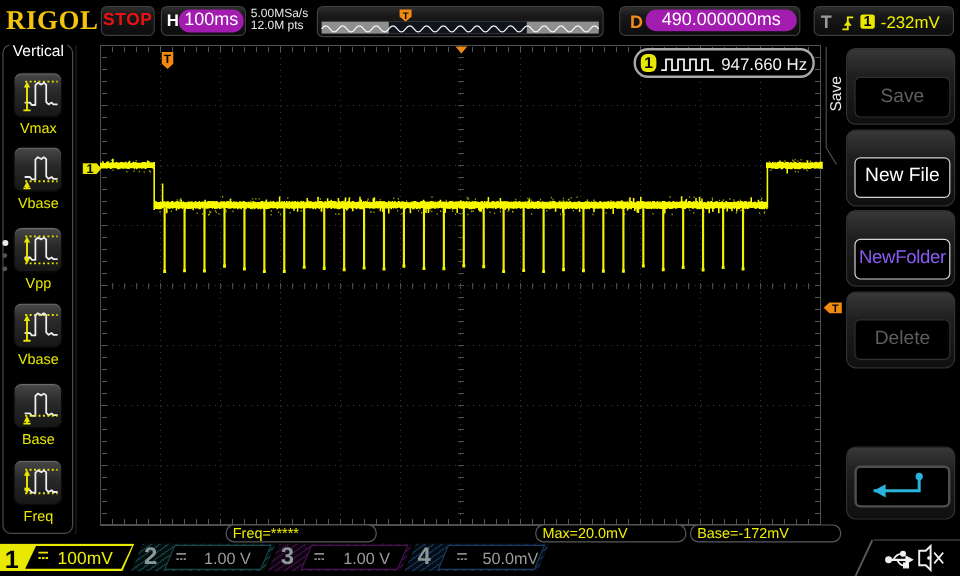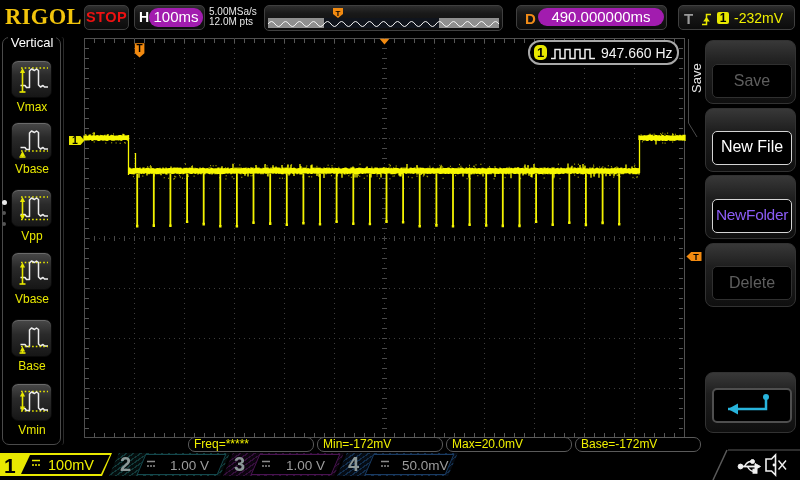--- a/index.html
+++ b/index.html
@@ -180,21 +180,21 @@
 <div class="mbtn" style="top:383px">
       <svg width="39" height="36" style="position:absolute;left:0;top:0">
         <path d="M9 7.5H36" stroke="#e8e800" stroke-width="1.6" stroke-dasharray="1.6 2.1" fill="none"></path>
         <path d="M9 27H36" stroke="#e8e800" stroke-width="1.6" stroke-dasharray="1.6 2.1" fill="none"></path>
         <path d="M8.5 24.5 H13 L14.5 26.5 H17.5 V10 L19.5 8 L22.5 9.5 L24.5 8 L26.5 9.5 V24 L28.5 26 L31 24.5 L32.5 26 H36" stroke="#ececec" stroke-width="1.5" fill="none" stroke-linejoin="round"></path>
         <path d="M10.5 11.5V23.5" stroke="#e8e800" stroke-width="1.6" fill="none"></path>
         <polygon points="10.5,7.5 7.9,12.5 13.1,12.5" fill="#e8e800"></polygon>
         <polygon points="10.5,27.5 7.9,22.5 13.1,22.5" fill="#e8e800"></polygon>
       </svg>
     </div>
-<div class="mlab" style="top:423px">Vmin</div>
+<div class="mlab" style="top:423px">Freq</div>
 
 <div id="savetab">Save</div>
 <svg class="abs" style="left:684px;top:36px" width="24" height="110">
   <path d="M4.5 3 V87 L13 101" stroke="#4a4a4a" stroke-width="1" fill="none"></path>
 </svg>
 <div class="rbtn" style="top:40px"></div>
 <div class="rin" id="rsave" style="top:64px">Save</div>
 <div class="rbtn" style="top:107.5px"></div>
 <div class="rin" id="rnf" style="top:131px">New File</div>
 <div class="rbtn" style="top:175px"></div>
@@ -204,21 +204,20 @@
 <div class="rbtn" style="top:372px;height:61px"></div>
 <div class="rin" id="rret" style="top:388px;height:35px">
 <svg width="76" height="31">
         <path d="M14 19 H52 V9" stroke="#28b4dc" stroke-width="2.5" fill="none"></path>
         <polygon points="14,19 24,13.5 24,24.5" fill="#28b4dc"></polygon>
         <circle cx="52" cy="7" r="3" fill="#28b4dc"></circle>
       </svg>
 </div>
 
 <div class="meas" style="left:188px;width:126px">Freq=*****</div>
-<div class="meas" style="left:317px;width:126px">Min=-172mV</div>
 <div class="meas" style="left:446px;width:126px">Max=20.0mV</div>
 <div class="meas" style="left:575px;width:126px">Base=-172mV</div>
 
 <div id="chbar">
   
   <polygon><svg width="120" height="23" style="position:absolute;left:0;top:0">
     <polygon points="0,0 112,0 102,23 0,23" fill="#e8e800"></polygon>
     <polygon points="30,2 110,2 101,21 21,21" fill="#000"></polygon>
     <text x="4" y="20" fill="#000" font-size="21" font-weight="bold" font-family="Liberation Sans">1</text>
     <path d="M32 7.5 h8 M32 12 h2 m1 0 h2 m1 0 h2" stroke="#e8e800" stroke-width="1.5" fill="none"></path>

